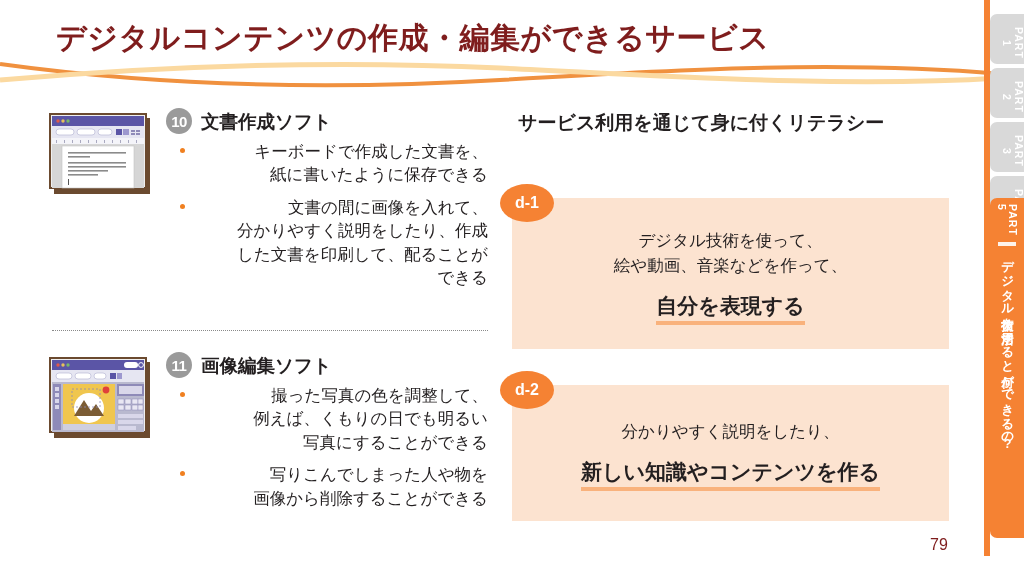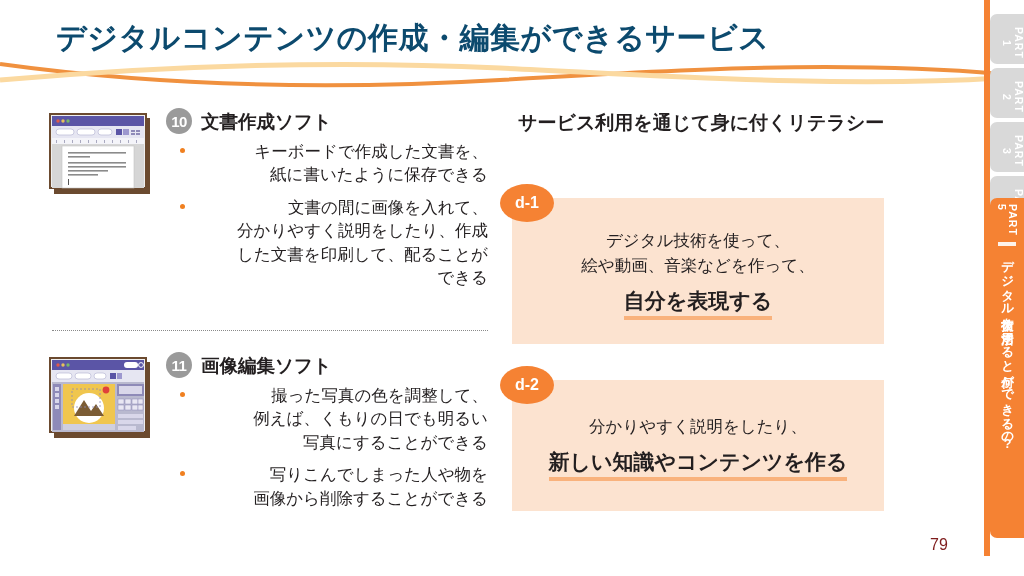--- a/index.html
+++ b/index.html
@@ -6,21 +6,21 @@
   body{
     width:1024px;height:576px;overflow:hidden;background:#ffffff;
     font-family:"Liberation Sans","DejaVu Sans",sans-serif;
     color:#231f20;
   }
   .slide{position:relative;width:1024px;height:576px;background:#fff;}
 
   
   .title{
     position:absolute;left:56px;top:18px;
-    font-size:30px;font-weight:700;letter-spacing:.5px;color:#0c4a6e;
+    font-size:30px;font-weight:700;letter-spacing:.5px;color:#7f1d1d;
     white-space:nowrap;
   }
   .waves{position:absolute;left:0;top:52px;width:1000px;height:46px;}
 
   
   .col-left{position:absolute;left:48px;top:108px;width:440px;height:420px;text-align:right;}
   .col-right{position:absolute;left:512px;top:108px;width:450px;height:420px;}
 
   .block{position:relative;}
   .block .thumb{position:absolute;left:0;top:4px;width:104px;height:84px;}
@@ -49,34 +49,34 @@
   .dotted-div{
     position:absolute;left:4px;top:222px;width:436px;height:1px;
     border-top:1.5px dotted #8a8a8a;
   }
 
   
   .right-head{font-size:19px;font-weight:700;color:#231f20;margin:2px 0 8px 6px;}
 
   .lit-box{position:relative;margin-top:0;}
   .lit-box .panel{
-    background:#fce3d0;width:372px;padding:30px 0 24px 0;
+    background:#fce3d0;width:437px;padding:30px 0 24px 0;
     text-align:center;
   }
   .lit-box .badge{
     position:absolute;left:-12px;top:-14px;
     width:54px;height:38px;border-radius:50%;
     background:#f58233;color:#fff;
     font-size:16px;font-weight:700;letter-spacing:0px;
     display:flex;align-items:center;justify-content:center;
     z-index:3;
   }
   .lit-line{font-size:16.5px;line-height:1.5;color:#231f20;}
   .lit-strong{
-    display:inline-block;margin-top:9px;
+    display:inline-block;margin-top:14px;
     font-size:21px;font-weight:700;color:#231f20;
     border-bottom:4px solid #f9b27c;padding-bottom:1px;line-height:1.35;
   }
 
   
   .sidebar{position:absolute;left:984px;top:0;width:40px;height:576px;}
   .spine{position:absolute;left:0px;top:0;width:6px;height:556px;background:#f58233;}
   .tab{
     position:absolute;left:6px;width:34px;
     background:#d9d9d9;color:#ffffff;

